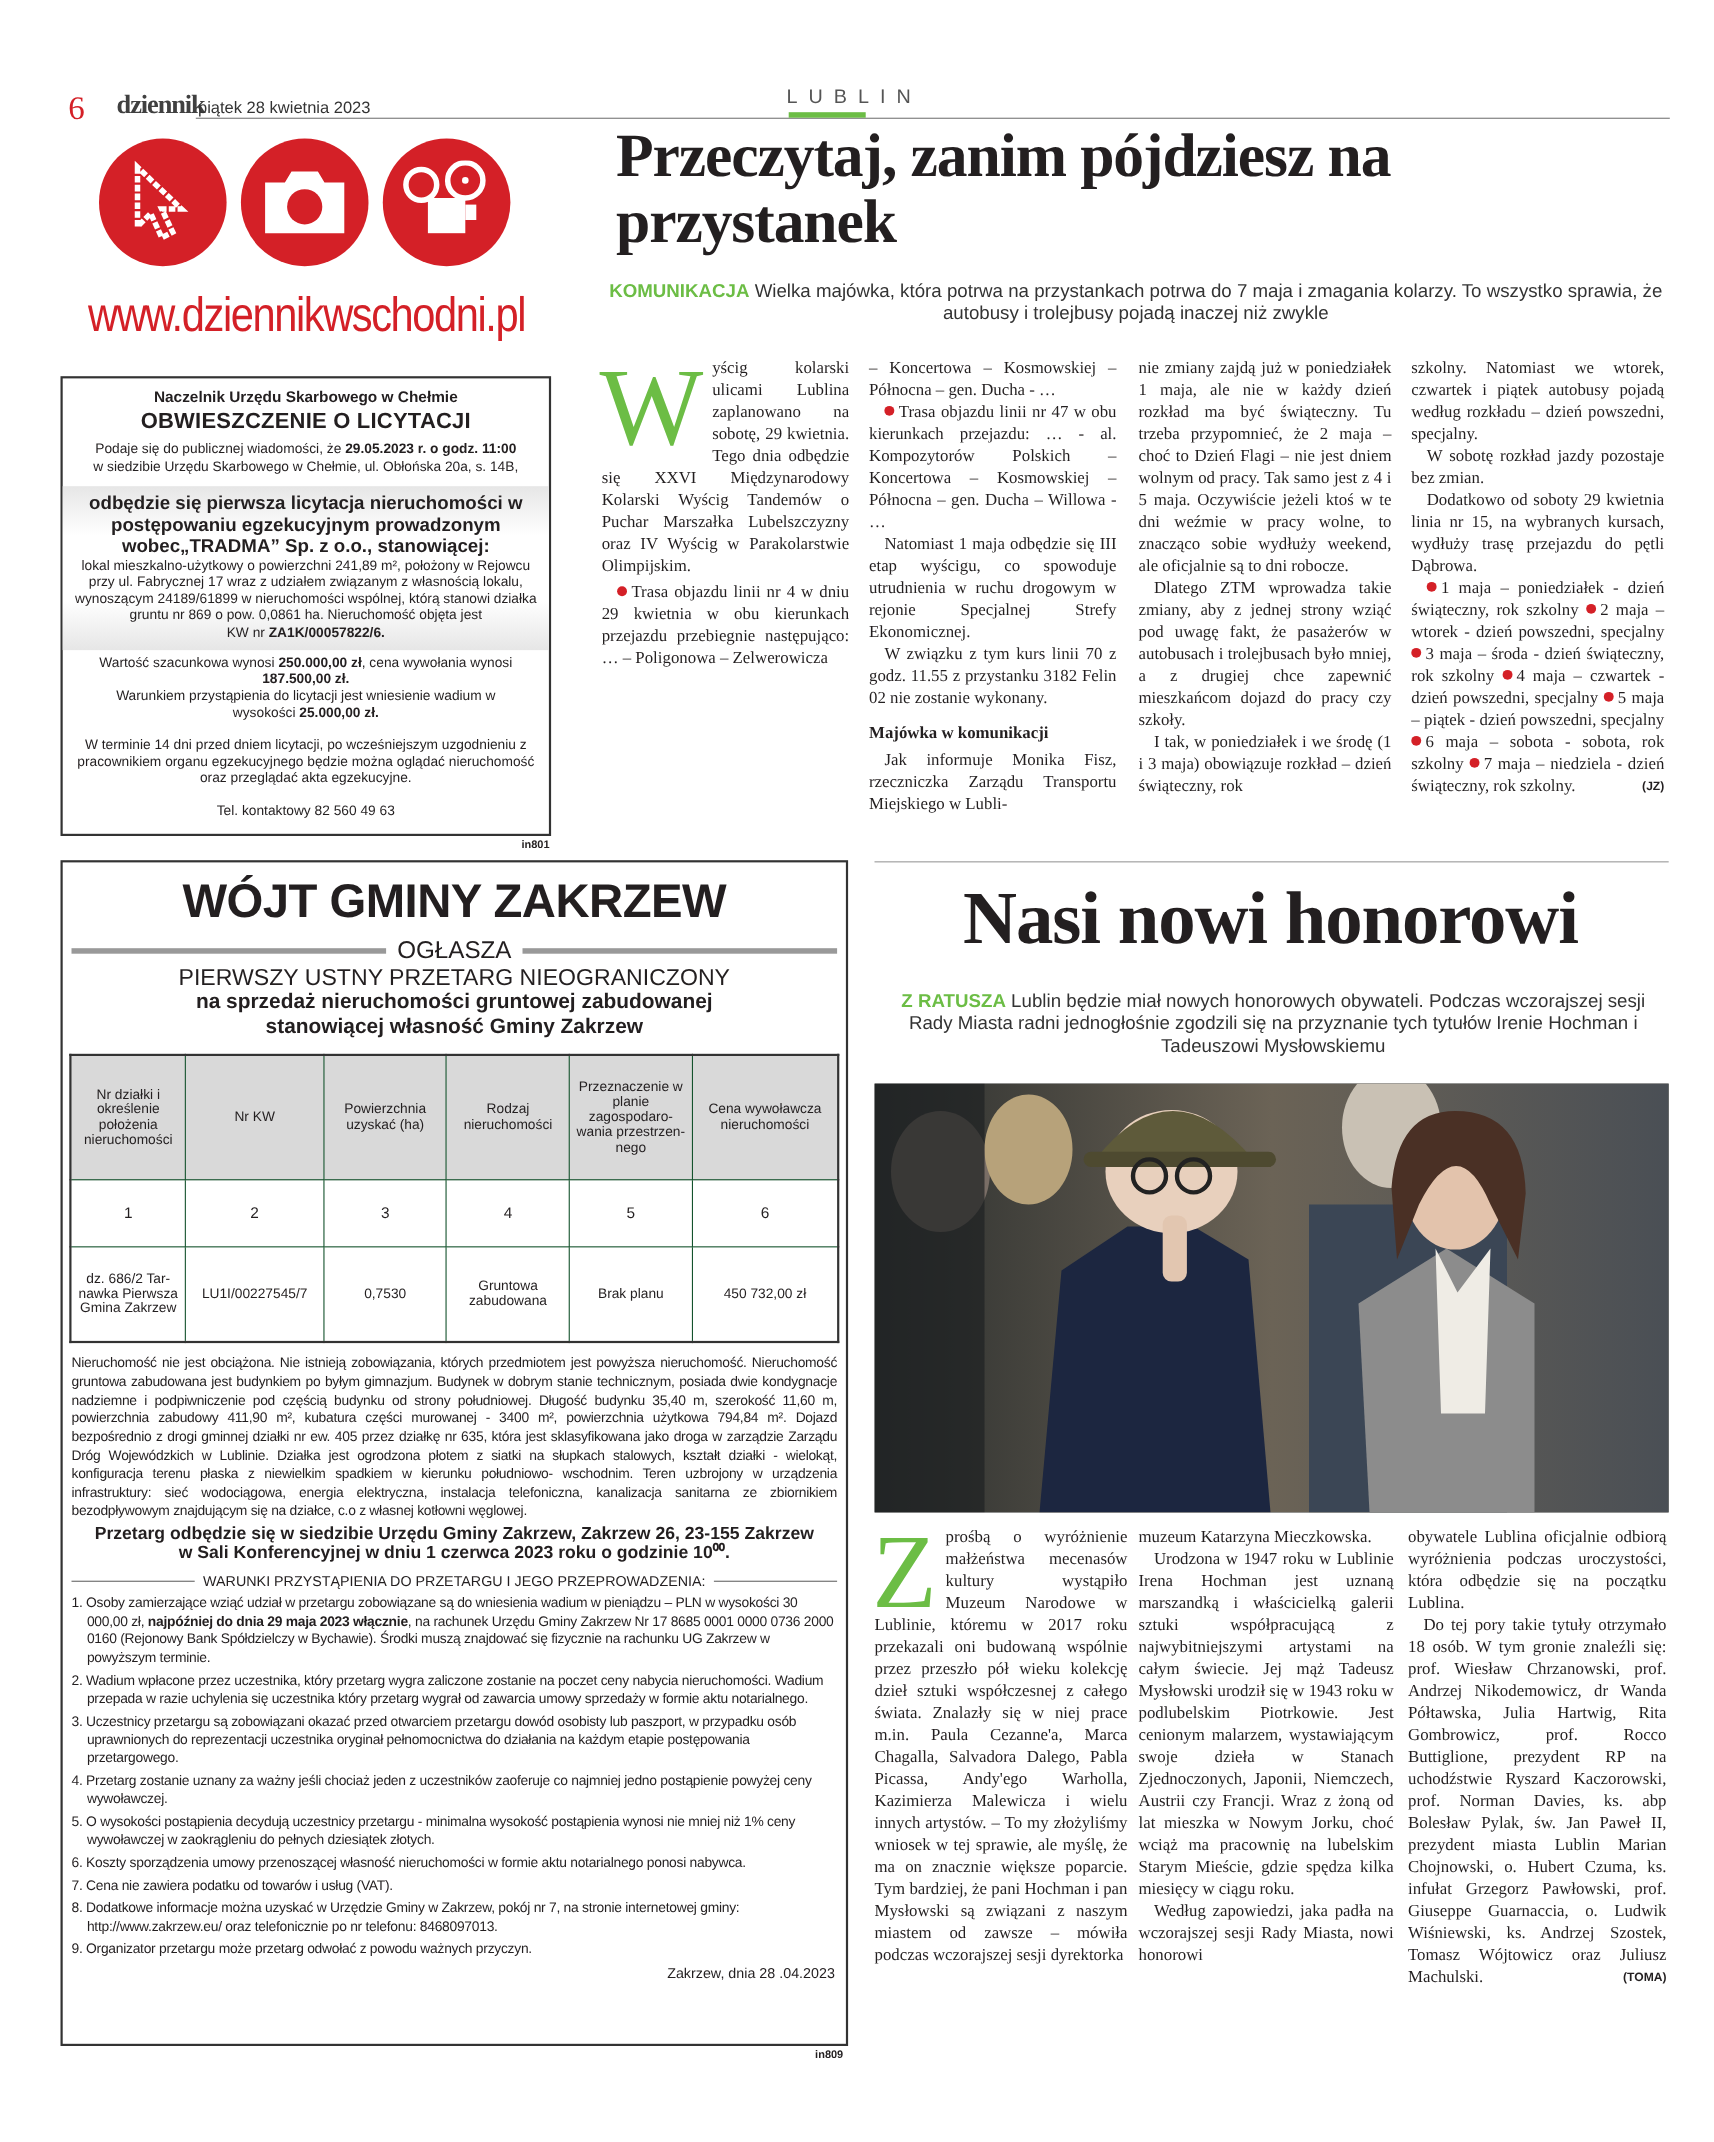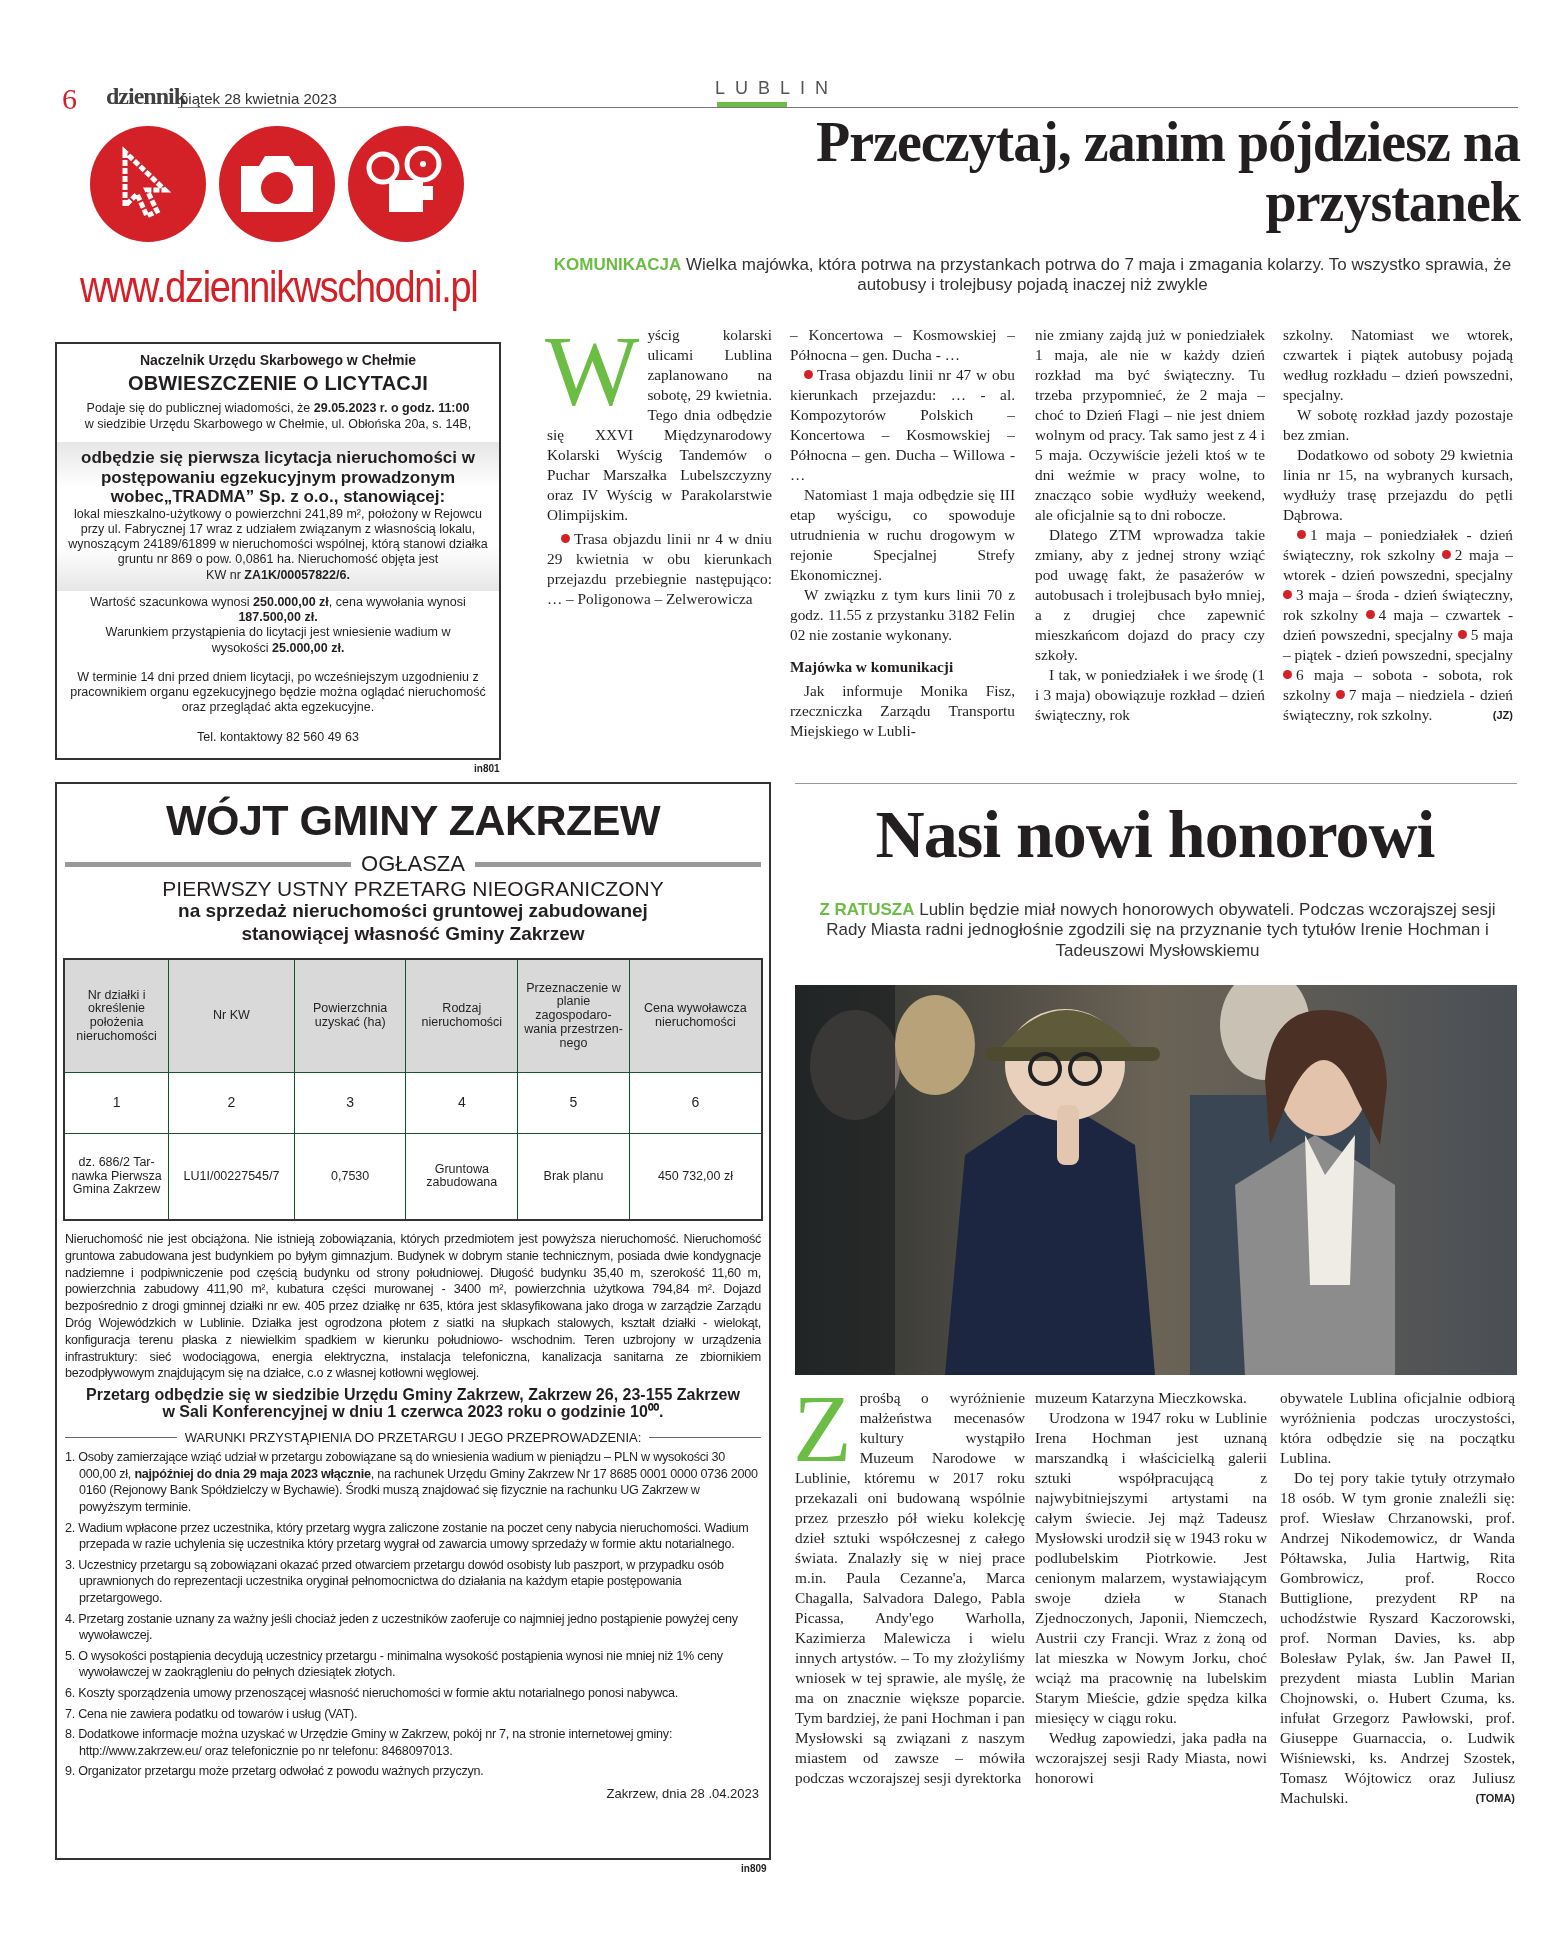--- a/index.html
+++ b/index.html
@@ -21,21 +21,21 @@
   .notice1 { left: 55px; top: 342px; width: 446px; height: 418px; border: 2px solid #333; text-align: center; font-family: "Liberation Sans", sans-serif; font-size: 12.5px; line-height: 1.22; padding-top: 8px; }
   .notice1 .t1 { font-weight: bold; font-size: 14px; }
   .notice1 .t2 { font-weight: bold; font-size: 20px; margin-top: 2px; letter-spacing: 0.2px; }
   .notice1 .grad { margin-top: 10px; background: linear-gradient(#e6e6e6, #fff 30%, #fff 70%, #e6e6e6); padding: 6px 0 8px; }
   .notice1 .big { font-weight: bold; font-size: 17px; line-height: 1.15; }
   .tag { font-family: "Liberation Sans", sans-serif; font-size: 10px; font-weight: bold; }
 
   
   .section { left: 715px; top: 78px; font-size: 18px; letter-spacing: 10px; color: #555; font-family: "Liberation Sans", sans-serif; font-weight: normal; }
   .section-bar { left: 717px; top: 102px; width: 70px; height: 5px; background: #6cbd45; }
-  .headline1 { left: 560px; top: 112px; width: 960px; text-align: right; font-size: 56px; font-weight: bold; line-height: 1.08; letter-spacing: -1px; font-family: "Liberation Serif", serif; }
+  .headline1 { left: 560px; top: 112px; width: 960px; text-align: left; font-size: 56px; font-weight: bold; line-height: 1.08; letter-spacing: -1px; font-family: "Liberation Serif", serif; }
   .lead { text-align: center; font-family: "Liberation Sans", sans-serif; font-size: 17px; line-height: 1.2; color: #333; }
   .lead .kicker { color: #6cbd45; font-weight: bold; }
 
   
   .col { font-size: 15.3px; line-height: 20px; text-align: justify; font-family: "Liberation Serif", serif; hyphens: auto; }
   .col p { text-indent: 14px; }
   .col p.noind { text-indent: 0; }
   .col .sub { font-weight: bold; text-indent: 0; margin-top: 12px; }
   .dot { display: inline-block; width: 9px; height: 9px; border-radius: 50%; background: #d42027; margin-right: 4px; vertical-align: 1px; }
   .dropcap { float: left; font-size: 100px; line-height: 80px; color: #6cbd45; margin: 6px 8px 0 -2px; font-family: "Liberation Serif", serif; }

